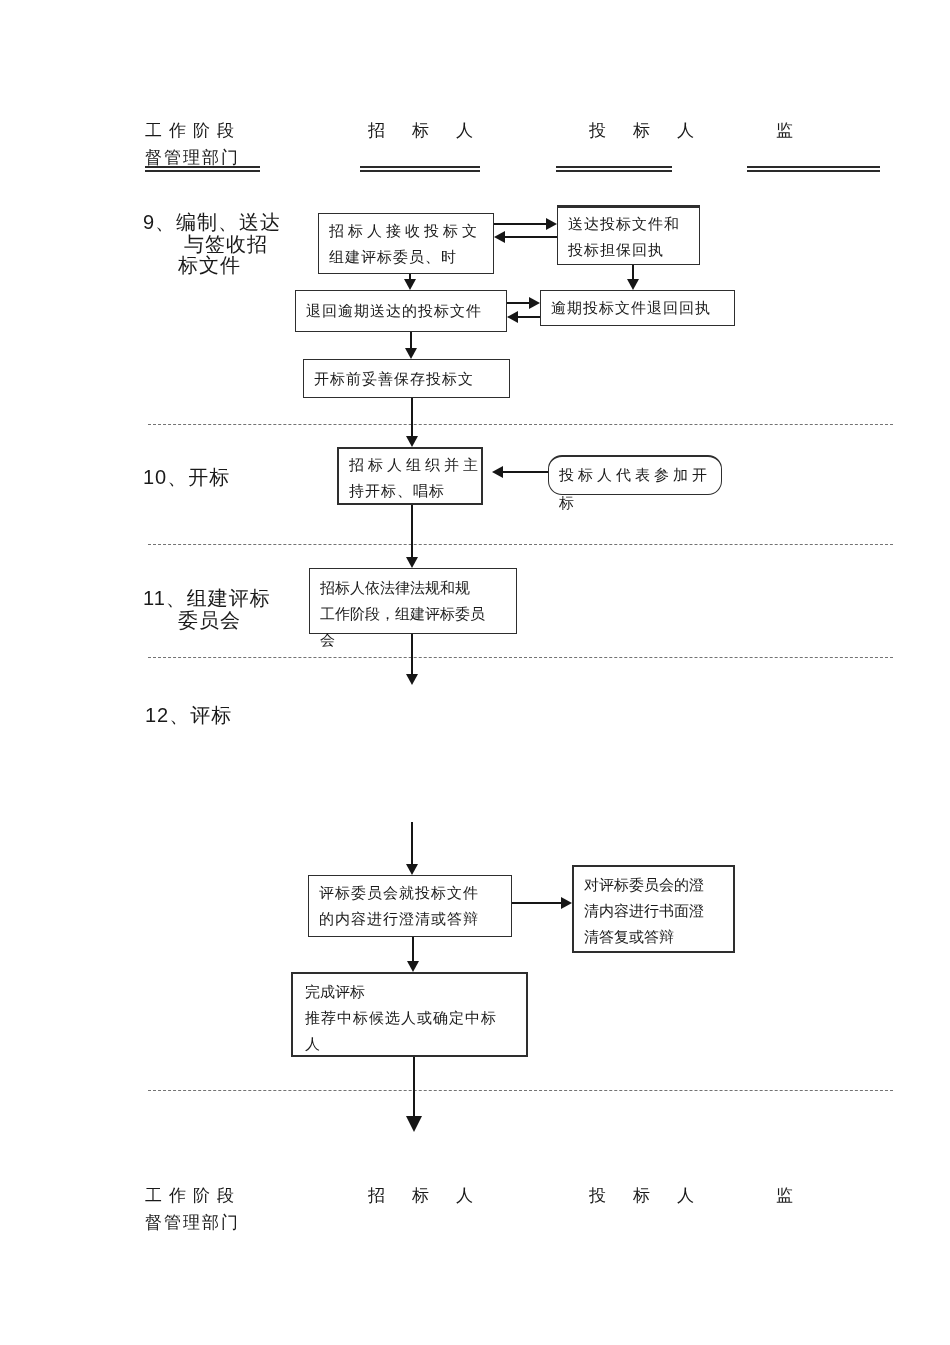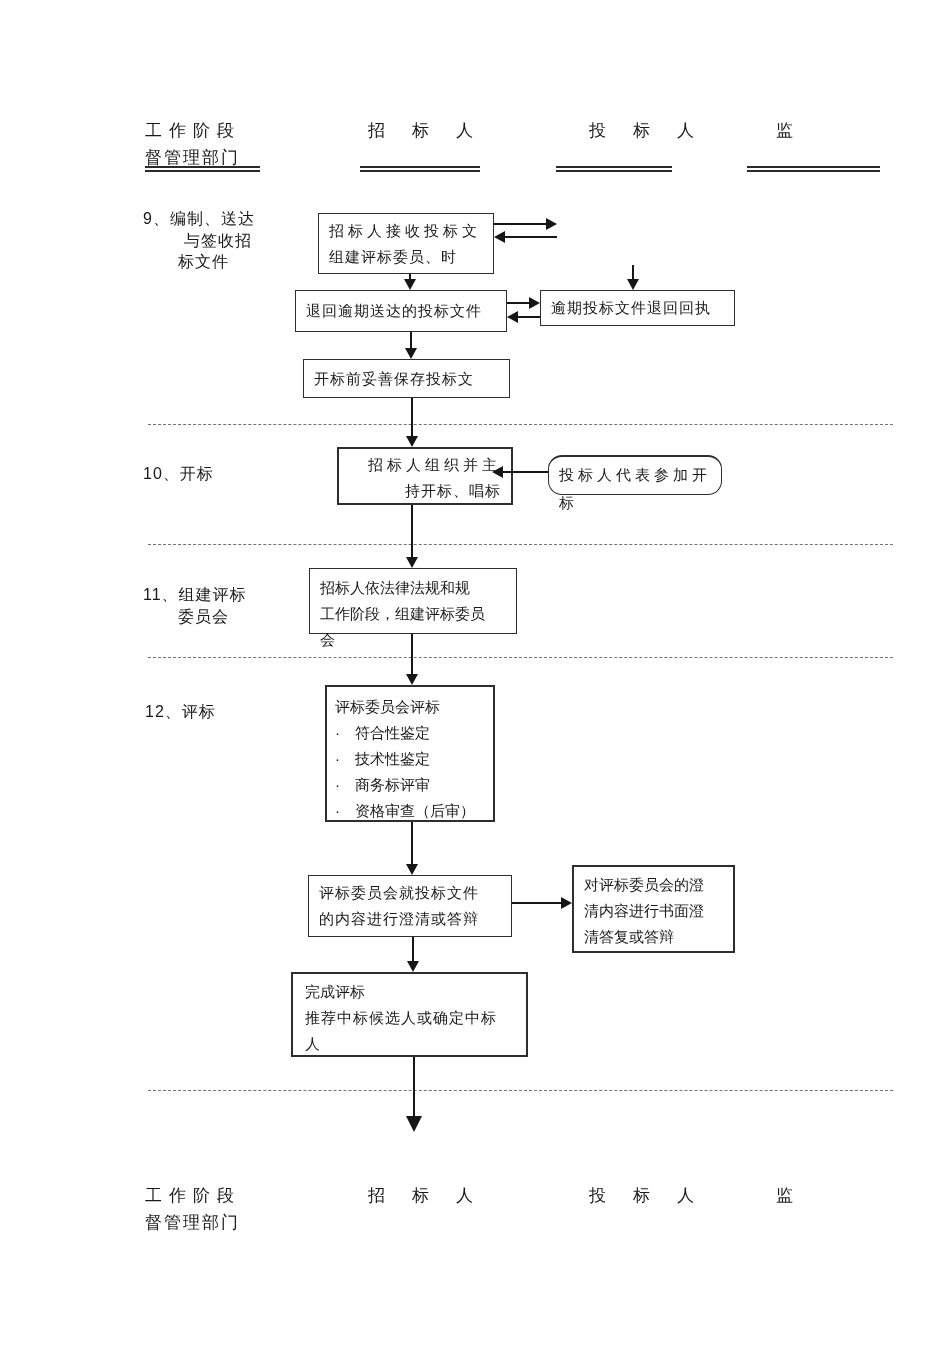--- a/index.html
+++ b/index.html
@@ -4,21 +4,21 @@
 <style>
   html,body{margin:0;padding:0;background:#ffffff;}
   #page{
     position:relative;width:950px;height:1345px;background:#ffffff;
     font-family:"Liberation Sans",sans-serif;color:#1a1a1a;overflow:hidden;
   }
   .hcol{position:absolute;font-size:17px;letter-spacing:27px;white-space:nowrap;color:#1a1a1a;}
   .hphase{letter-spacing:7px;}
   .hwrap{letter-spacing:2px;}
   .dline{position:absolute;height:6px;border-top:2px solid #2a2a2a;border-bottom:2px solid #2a2a2a;box-sizing:border-box;}
-  .steplbl{position:absolute;font-size:16px;letter-spacing:1px;white-space:nowrap;color:#1a1a1a;}
+  .steplbl{position:absolute;font-size:20px;letter-spacing:1px;white-space:nowrap;color:#1a1a1a;}
   .box{position:absolute;border:1px solid #2e2e2e;background:#fff;font-size:15px;line-height:26px;
        box-sizing:border-box;padding:5px 10px;overflow:visible;white-space:nowrap;}
   .bold2{border-width:2px;}
   .flexc{display:flex;align-items:center;}
   .sp4{letter-spacing:4px;}
   .sp1{letter-spacing:1px;}
   .vshaft{position:absolute;width:2px;background:#161616;}
   .hshaft{position:absolute;height:2px;background:#161616;}
   .ah-d{position:absolute;width:0;height:0;border-left:6px solid transparent;border-right:6px solid transparent;border-top:11px solid #161616;}
   .ah-dbig{position:absolute;width:0;height:0;border-left:8px solid transparent;border-right:8px solid transparent;border-top:16px solid #161616;}
@@ -53,56 +53,53 @@
   <div class="dash" style="top:424px;"></div>
   <div class="dash" style="top:544px;"></div>
   <div class="dash" style="top:657px;"></div>
   <div class="dash" style="top:1090px;"></div>
 
   <div class="box" style="left:318px;top:213px;width:176px;height:61px;padding-top:4px;">
     <div class="sp4">招标人接收投标文</div>
     <div class="sp1">组建评标委员、时</div>
   </div>
 
+  <div class="box" style="left:557px;top:205px;width:143px;height:60px;border-top-width:3px;padding-top:3px;">
+    <div class="sp1">送达投标文件和</div>
+    <div class="sp1">投标担保回执</div>
+  </div>
 
   <div class="box flexc" style="left:295px;top:290px;width:212px;height:42px;">
     <div class="sp1">退回逾期送达的投标文件</div>
   </div>
 
   <div class="box flexc" style="left:540px;top:290px;width:195px;height:36px;">
     <div class="sp1">逾期投标文件退回回执</div>
   </div>
 
   <div class="box flexc" style="left:303px;top:359px;width:207px;height:39px;align-items:flex-end;">
     <div class="sp1">开标前妥善保存投标文</div>
   </div>
 
-  <div class="box bold2" style="left:337px;top:447px;width:176px;height:58px;padding-top:3px;text-align:right;">
+  <div class="box bold2" style="left:337px;top:447px;width:146px;height:58px;padding-top:3px;">
     <div class="sp4">招标人组织并主</div>
     <div class="sp1">持开标、唱标</div>
   </div>
 
   <div class="box" style="left:548px;top:455px;width:174px;height:40px;border-top-width:2px;padding-top:4px;line-height:28px;border-radius:14px;">
     <div class="sp4">投标人代表参加开</div>
     <div class="sp1">标</div>
   </div>
 
   <div class="box" style="left:309px;top:568px;width:208px;height:66px;padding-top:6px;">
     <div>招标人依法律法规和规</div>
     <div>工作阶段，组建评标委员</div>
     <div>会</div>
   </div>
 
-  <div class="box bold2" style="left:325px;top:685px;width:170px;height:137px;padding:7px 8px;">
-    <div>评标委员会评标</div>
-    <div>·　符合性鉴定</div>
-    <div>·　技术性鉴定</div>
-    <div>·　商务标评审</div>
-    <div>·　资格审查（后审）</div>
-  </div>
 
   <div class="box" style="left:308px;top:875px;width:204px;height:62px;padding-top:4px;">
     <div class="sp1">评标委员会就投标文件</div>
     <div class="sp1">的内容进行澄清或答辩</div>
   </div>
 
   <div class="box bold2" style="left:572px;top:865px;width:163px;height:88px;padding-top:5px;">
     <div>对评标委员会的澄</div>
     <div>清内容进行书面澄</div>
     <div>清答复或答辩</div>

